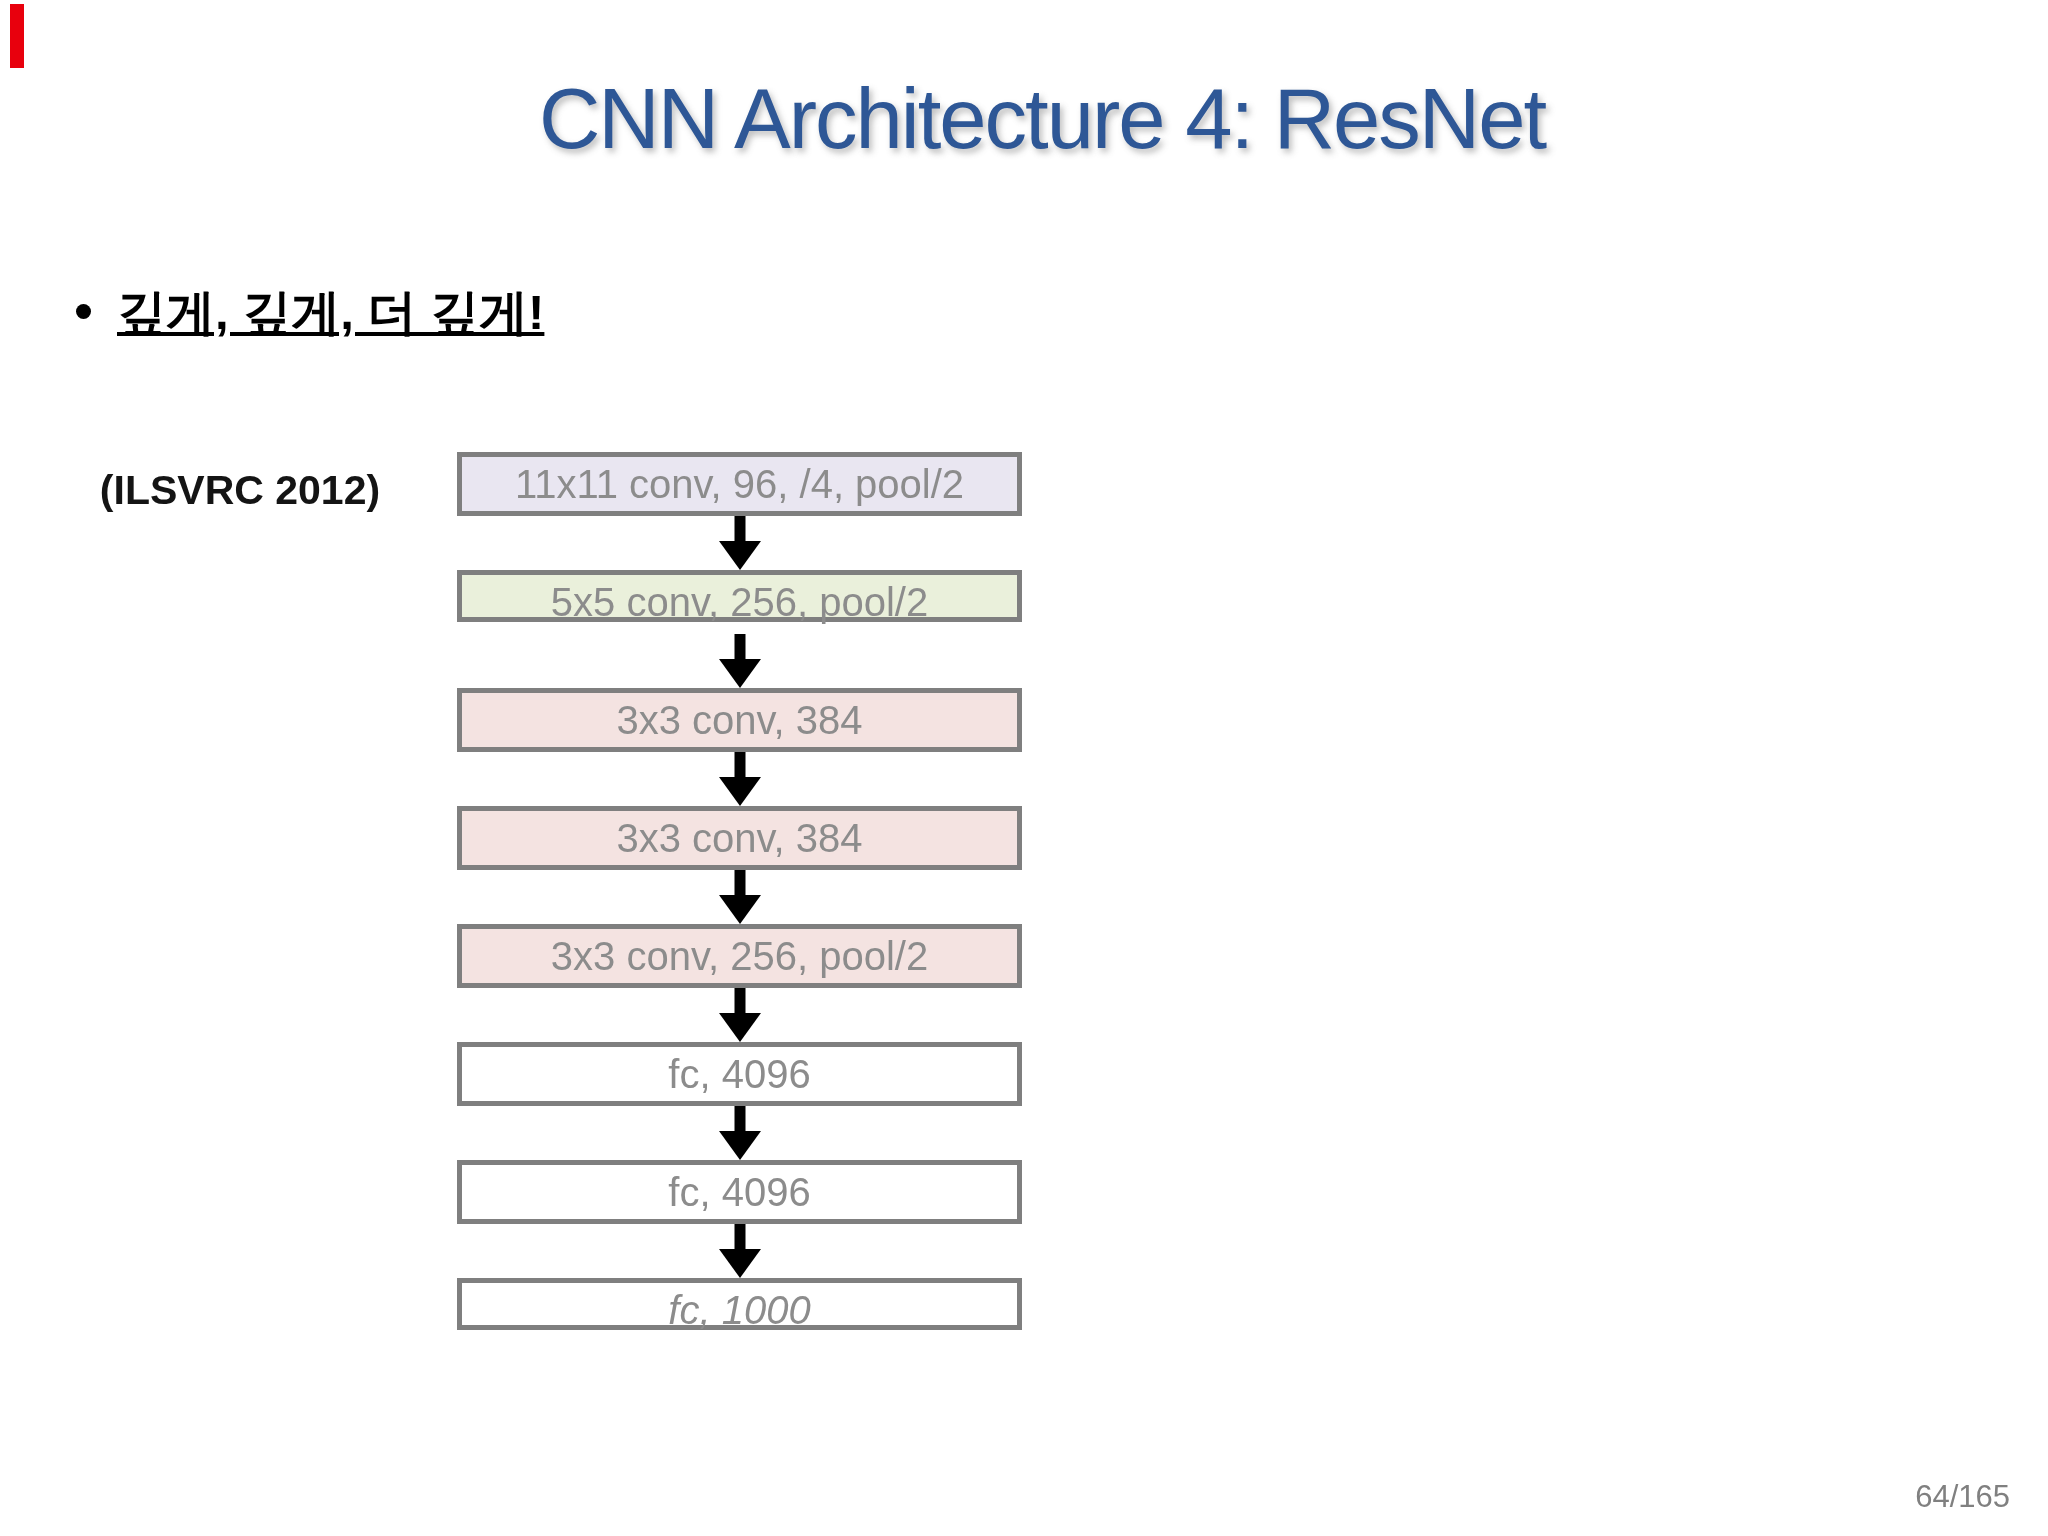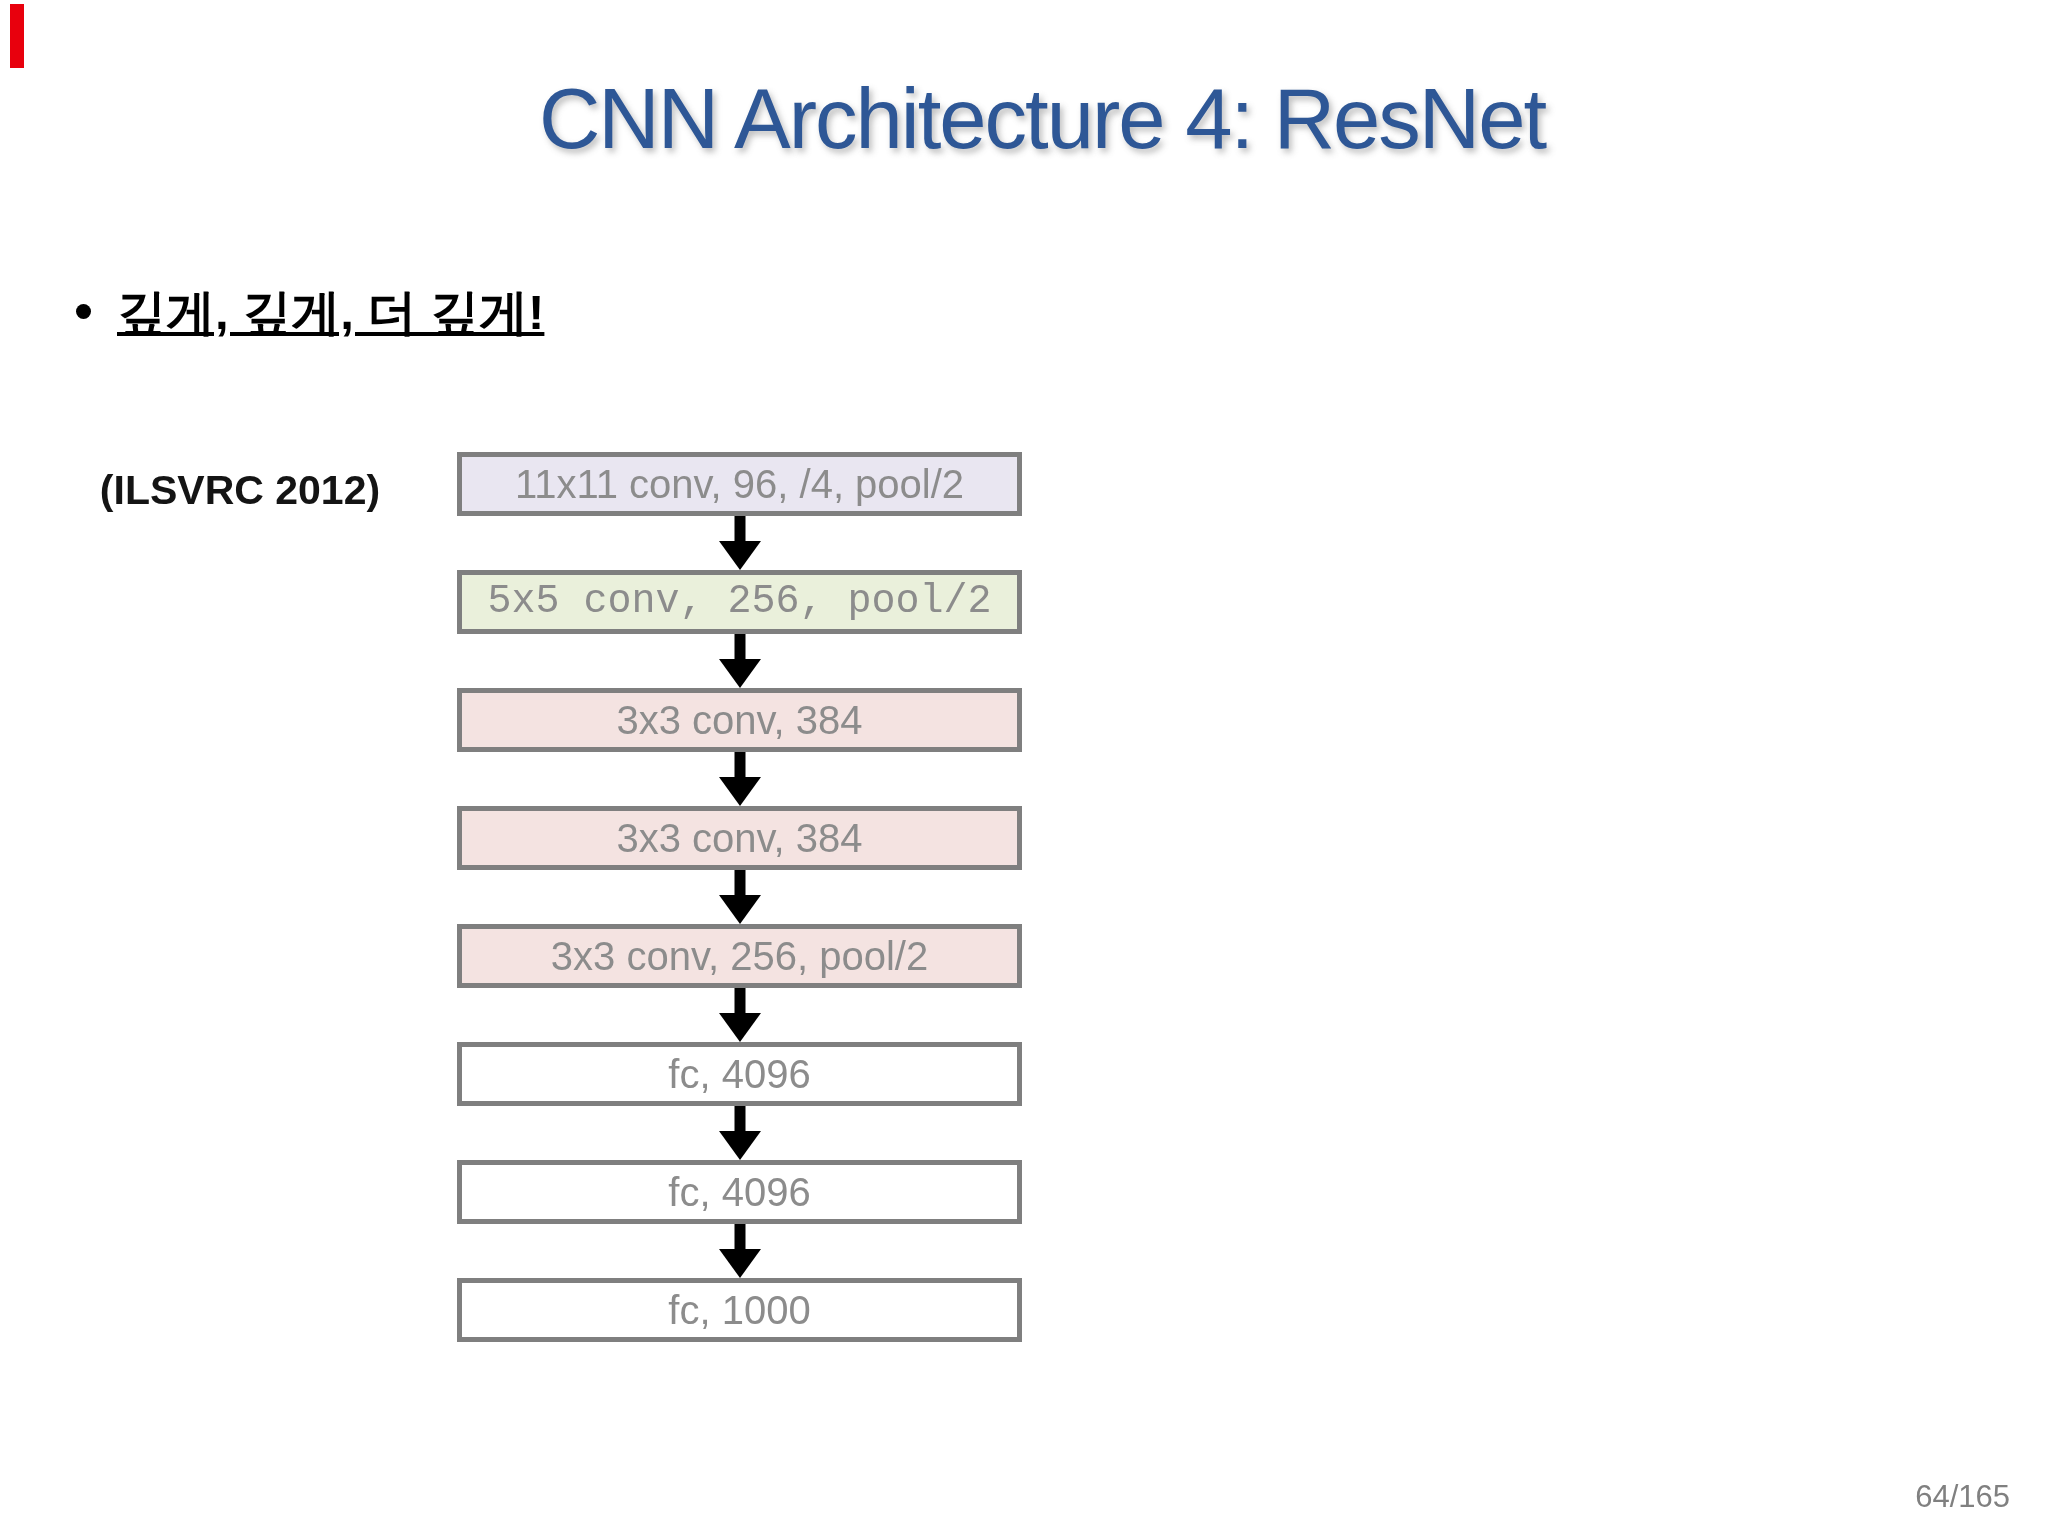--- a/index.html
+++ b/index.html
@@ -67,21 +67,21 @@
   <div class="diagram-label">
     <div>(ILSVRC 2012)</div>
   </div>
 
   <div id="diagram">
       <div class="layer-box" style="top: 452px; left: 457px; width: 565px; height: 64px; background: rgb(233, 230, 241);">11x11 conv, 96, /4, pool/2</div>
       <div class="layer-arrow" style="top: 516px;"><svg width="46" height="54" viewBox="0 0 46 54">
           <rect x="17.5" y="0" width="11" height="29" fill="#000000"></rect>
           <polygon points="2,25 44,25 23,54" fill="#000000"></polygon>
         </svg></div>
-      <div class="layer-box" style="top: 570px; left: 457px; width: 565px; height: 64px; background: rgb(234, 240, 219); font-family: Liberation Mono, monospace;">5x5 conv, 256, pool/2</div>
+      <div class="layer-box" style="top: 570px; left: 457px; width: 565px; height: 52px; background: rgb(234, 240, 219);">5x5 conv, 256, pool/2</div>
       <div class="layer-arrow" style="top: 634px;"><svg width="46" height="54" viewBox="0 0 46 54">
           <rect x="17.5" y="0" width="11" height="29" fill="#000000"></rect>
           <polygon points="2,25 44,25 23,54" fill="#000000"></polygon>
         </svg></div>
       <div class="layer-box" style="top: 688px; left: 457px; width: 565px; height: 64px; background: rgb(244, 227, 225);">3x3 conv, 384</div>
       <div class="layer-arrow" style="top: 752px;"><svg width="46" height="54" viewBox="0 0 46 54">
           <rect x="17.5" y="0" width="11" height="29" fill="#000000"></rect>
           <polygon points="2,25 44,25 23,54" fill="#000000"></polygon>
         </svg></div>
       <div class="layer-box" style="top: 806px; left: 457px; width: 565px; height: 64px; background: rgb(244, 227, 225);">3x3 conv, 384</div>
@@ -97,19 +97,19 @@
       <div class="layer-box" style="top: 1042px; left: 457px; width: 565px; height: 64px; background: rgb(255, 255, 255);">fc, 4096</div>
       <div class="layer-arrow" style="top: 1106px;"><svg width="46" height="54" viewBox="0 0 46 54">
           <rect x="17.5" y="0" width="11" height="29" fill="#000000"></rect>
           <polygon points="2,25 44,25 23,54" fill="#000000"></polygon>
         </svg></div>
       <div class="layer-box" style="top: 1160px; left: 457px; width: 565px; height: 64px; background: rgb(255, 255, 255);">fc, 4096</div>
       <div class="layer-arrow" style="top: 1224px;"><svg width="46" height="54" viewBox="0 0 46 54">
           <rect x="17.5" y="0" width="11" height="29" fill="#000000"></rect>
           <polygon points="2,25 44,25 23,54" fill="#000000"></polygon>
         </svg></div>
-      <div class="layer-box" style="top: 1278px; left: 457px; width: 565px; height: 64px; background: rgb(255, 255, 255);">fc, 1000</div>
+      <div class="layer-box" style="top: 1278px; left: 457px; width: 565px; height: 52px; background: rgb(255, 255, 255); font-style: italic;">fc, 1000</div>
     </div>
 
 
   <div class="page-number">64/165</div>
 
 </div>
 
 </body></html>

